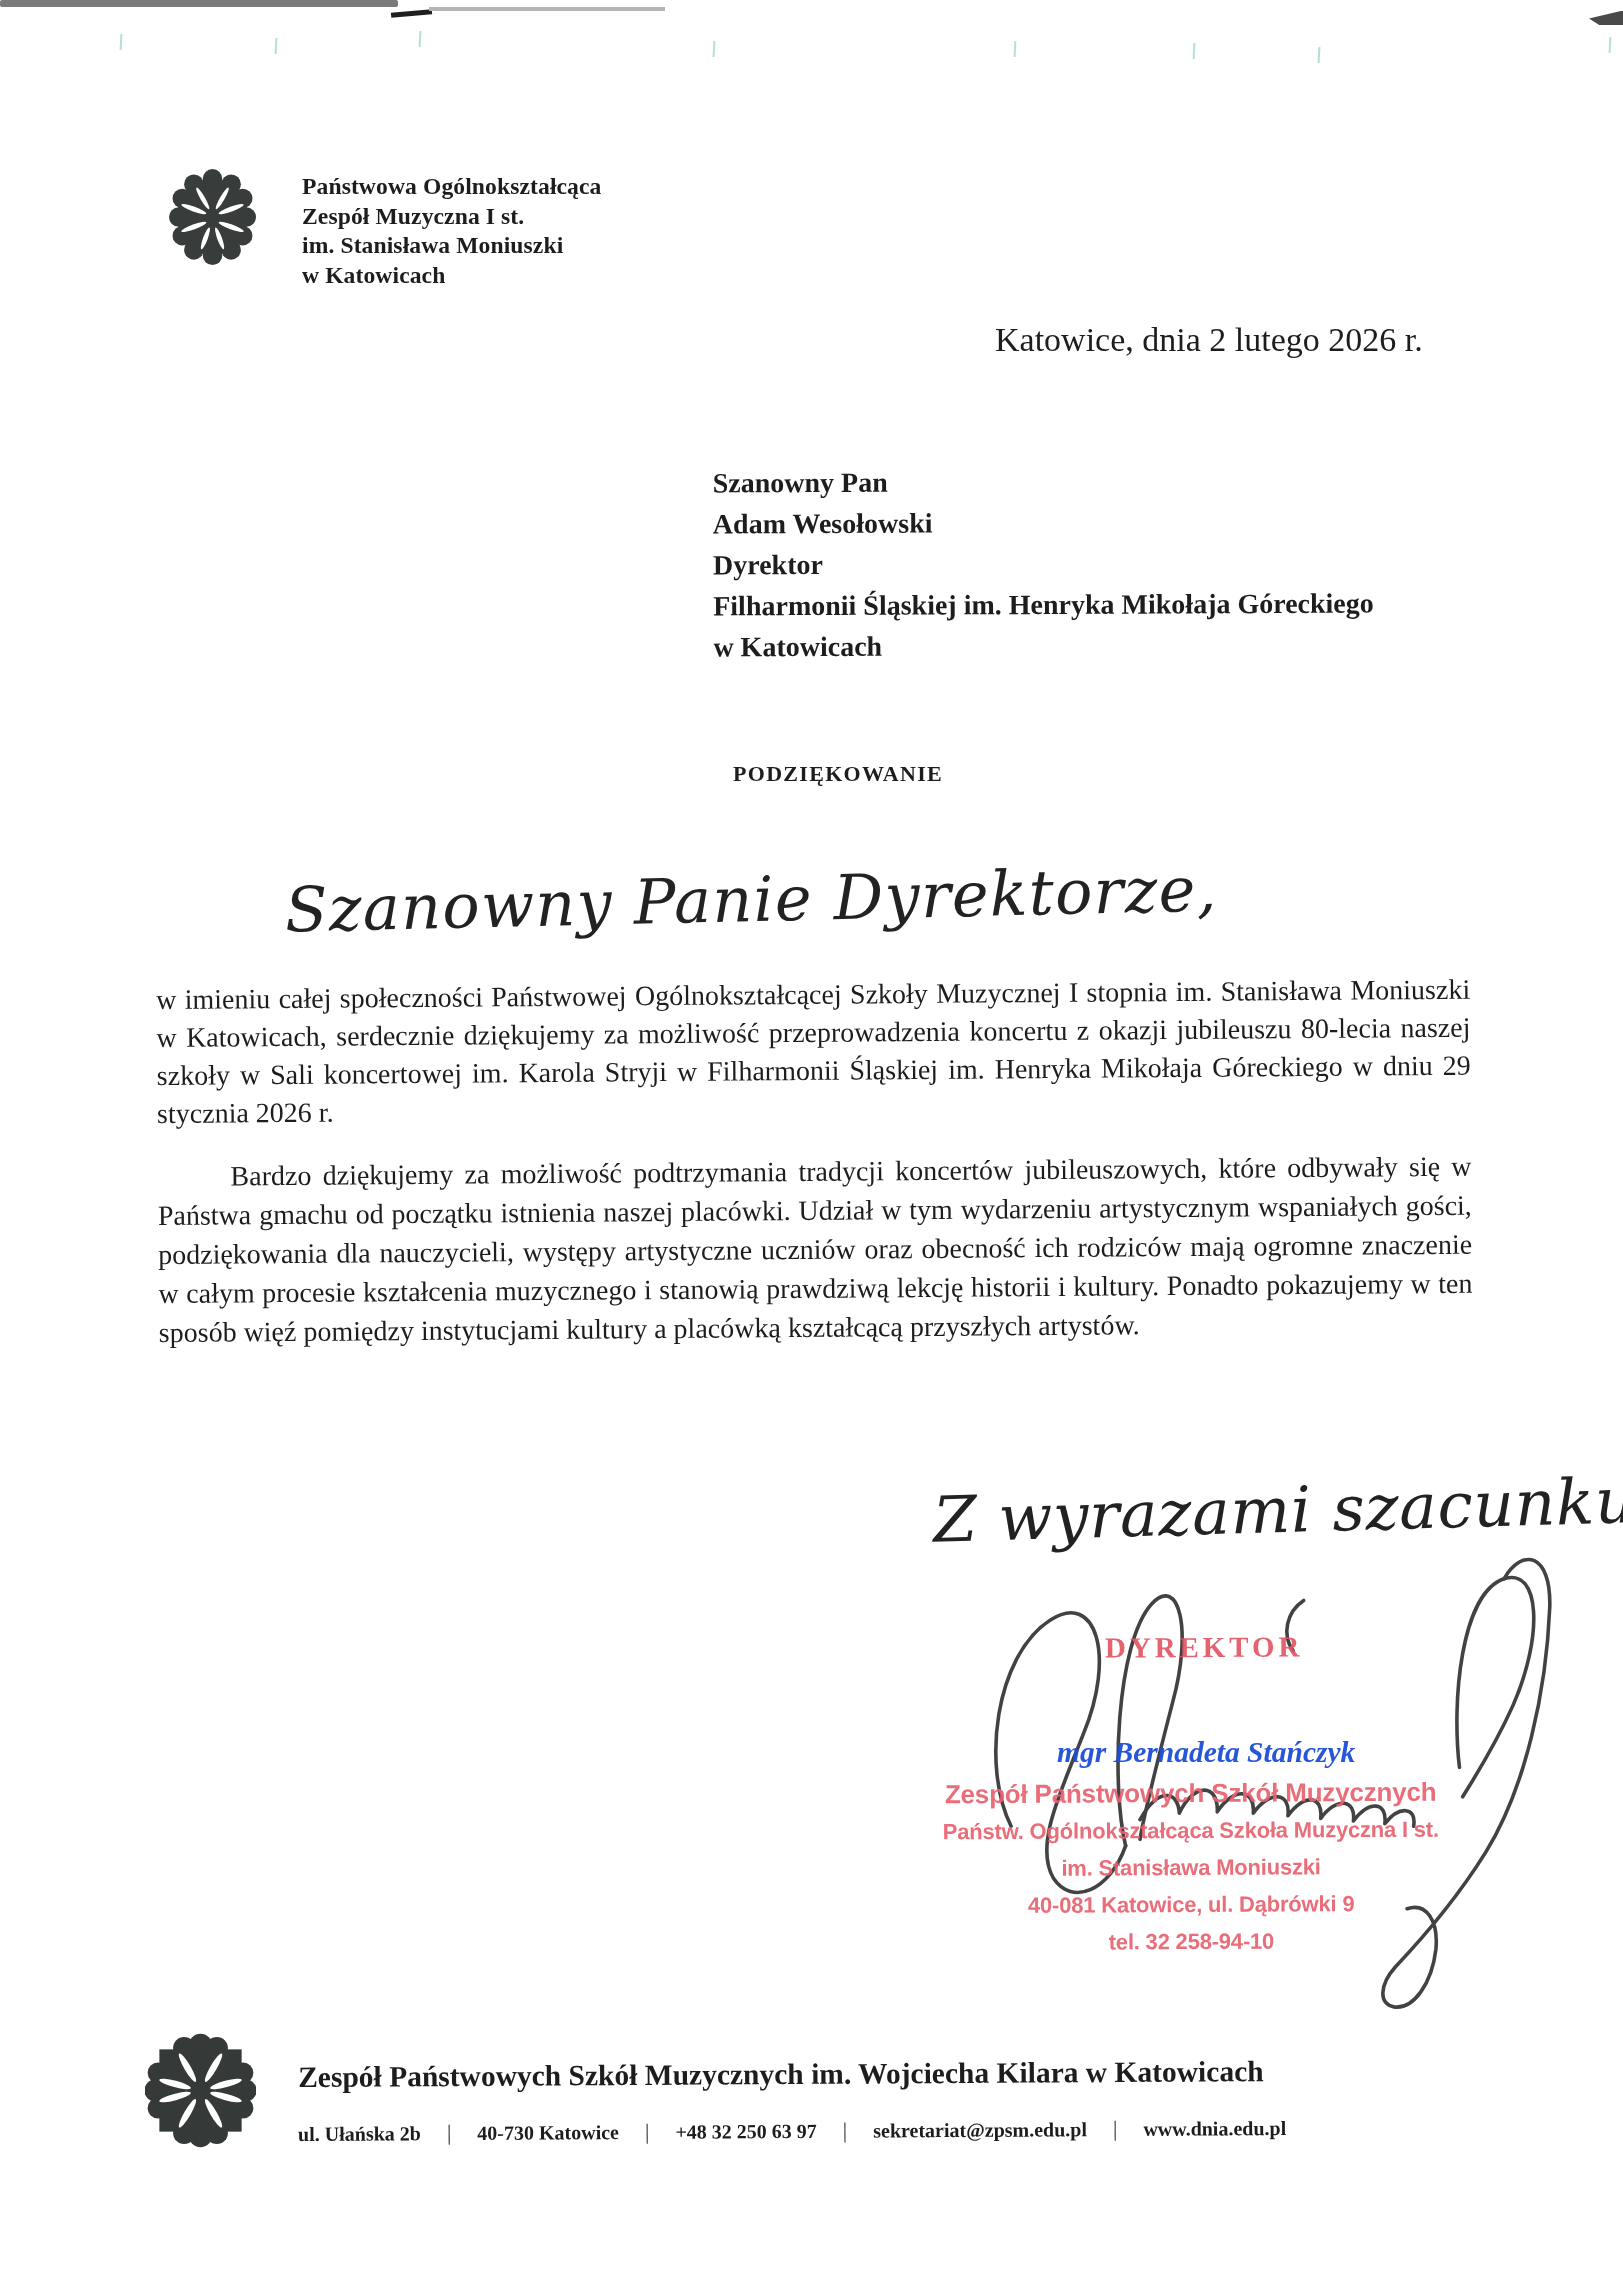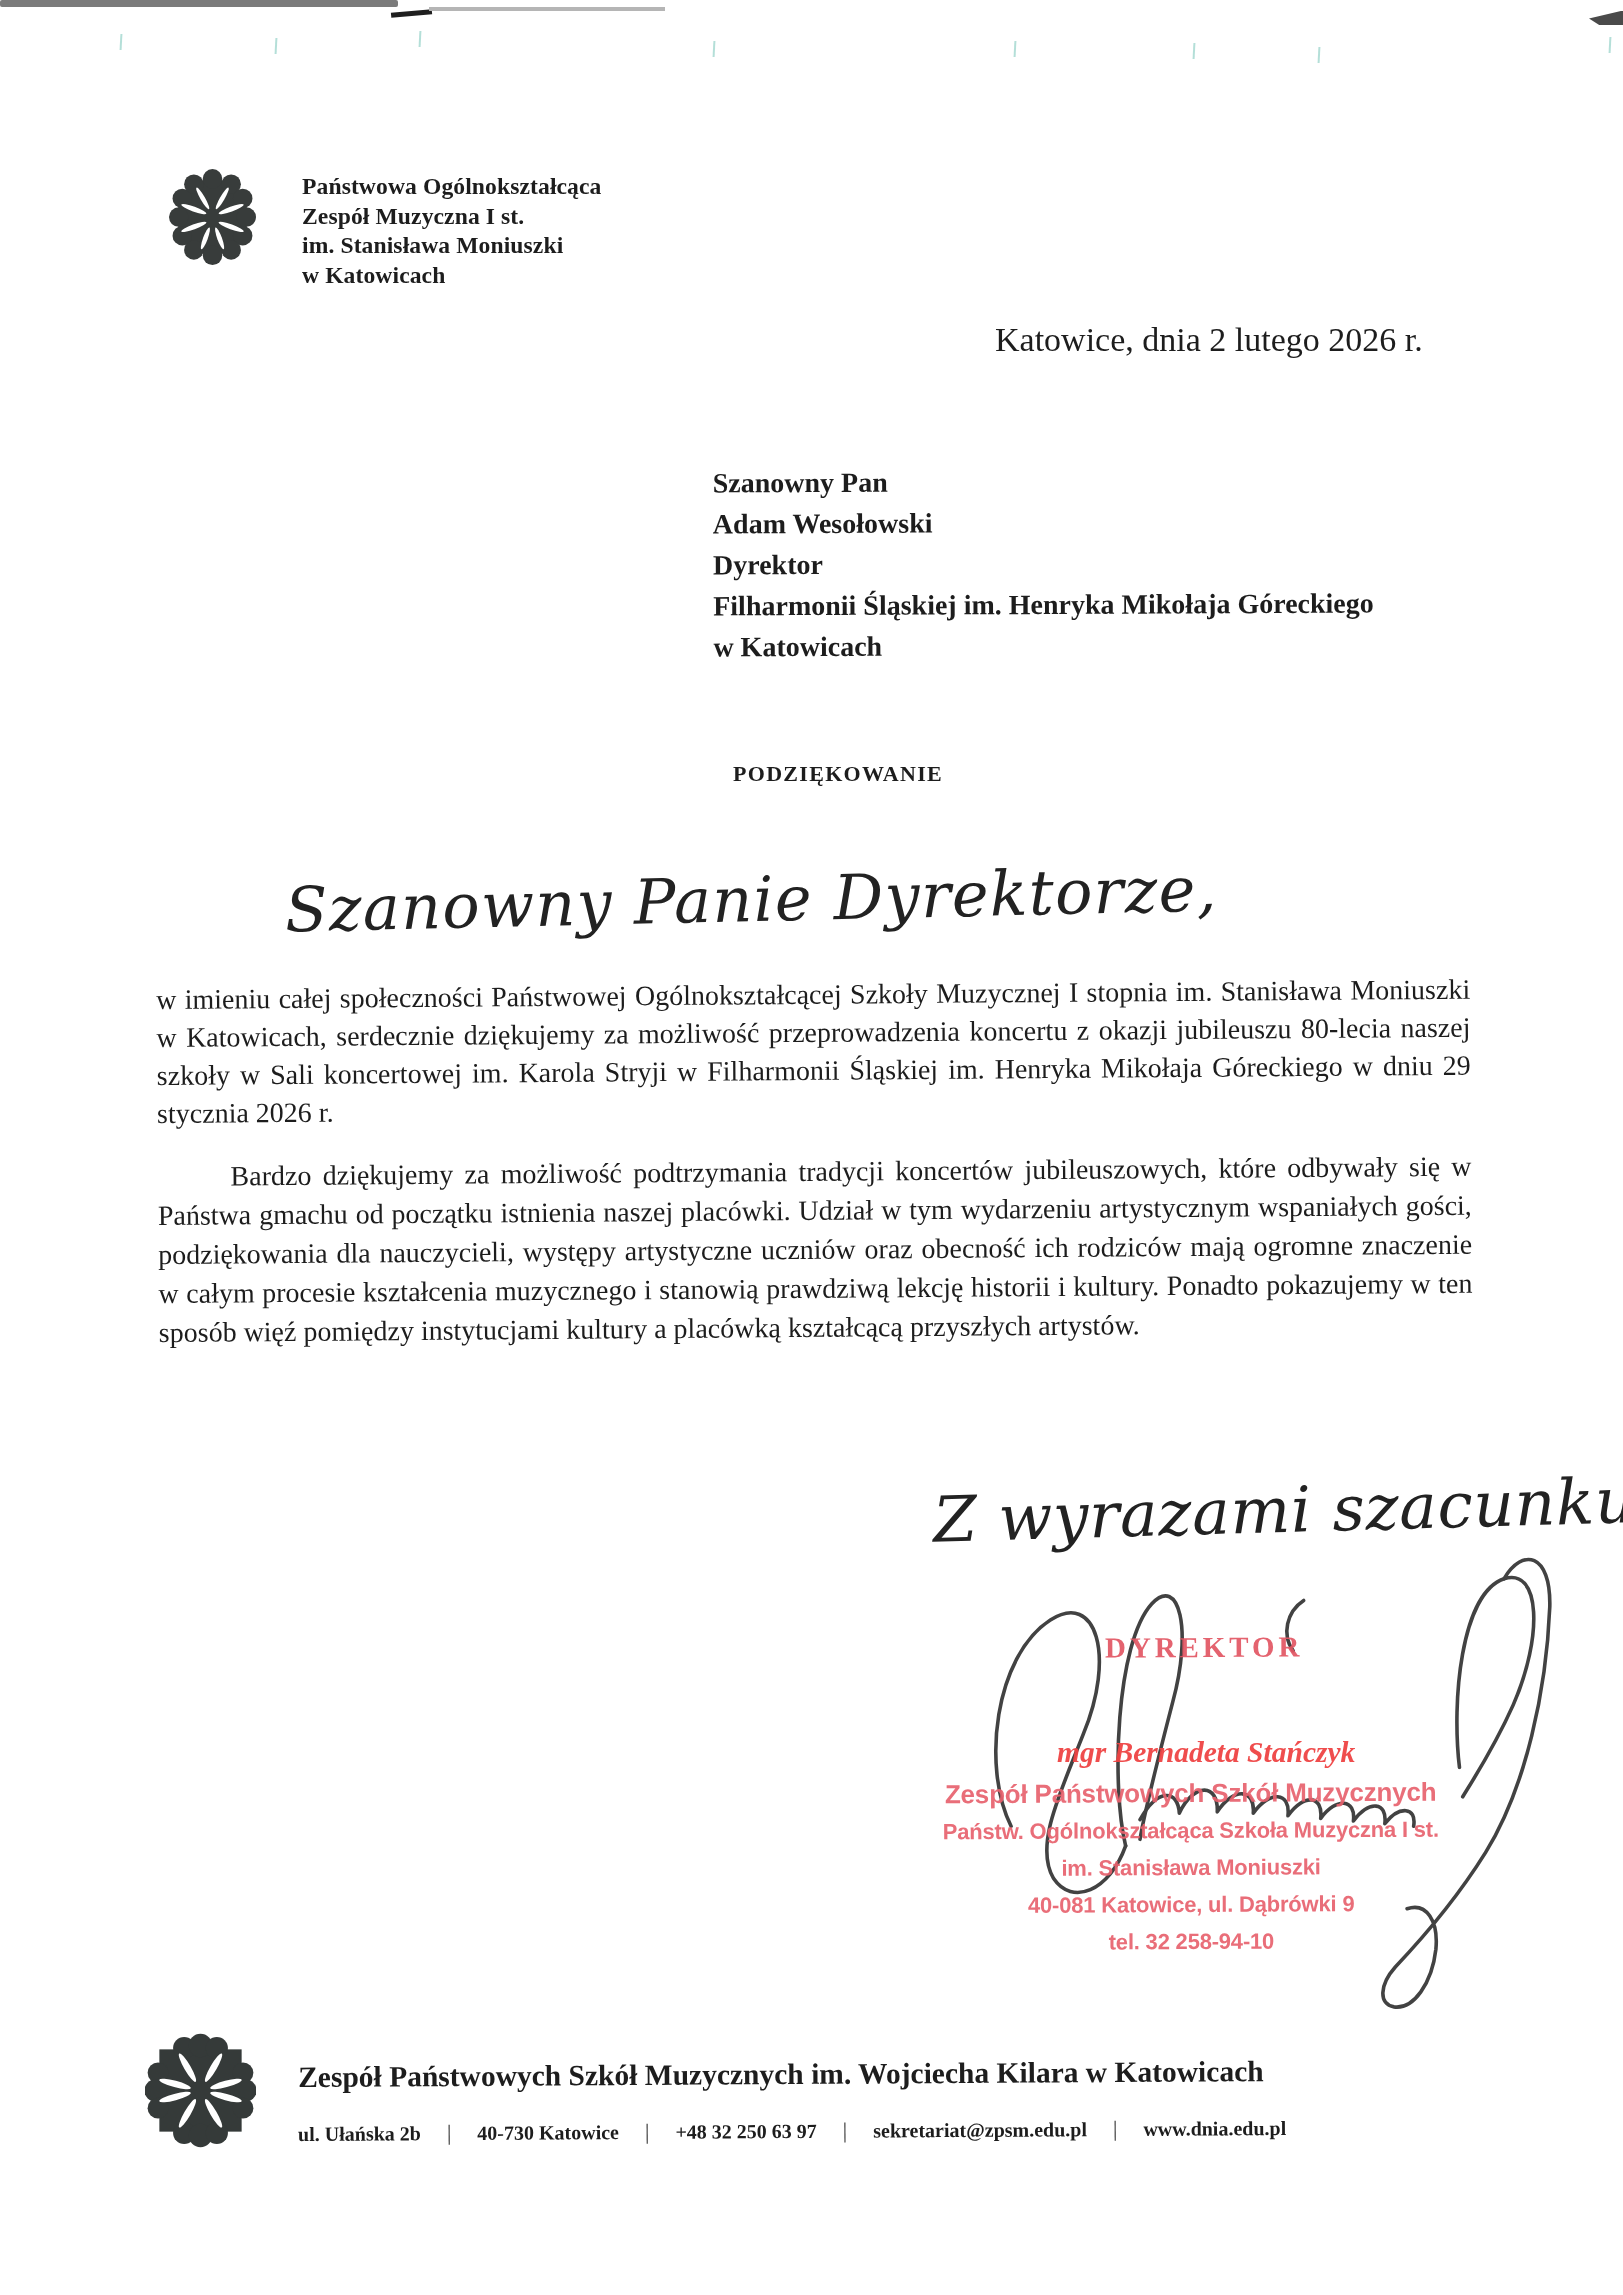--- a/index.html
+++ b/index.html
@@ -25,21 +25,21 @@
   .salutation{position:absolute;left:285px;top:863px;font-size:62px;transform:rotate(-1.3deg);letter-spacing:1.3px;}
   .closing{position:absolute;left:933px;top:1474px;font-size:63px;transform:rotate(-1.6deg);letter-spacing:0.7px;}
   
   .body-text{position:absolute;left:156px;top:981px;width:1314px;font-size:28px;line-height:38px;text-align:justify;transform:rotate(-.45deg);transform-origin:left top;}
   .body-text p{margin:0;}
   .body-text p.p2{text-indent:73px;margin-top:23.6px;line-height:39px;}
   
   .signature{position:absolute;left:962px;top:1538px;}
   .stamp{color:#e8626e;}
   .stamp-director{position:absolute;left:1105px;top:1631px;font-weight:bold;font-size:29px;letter-spacing:3.9px;color:#e25663;transform:rotate(-.3deg);opacity:.92;}
-  .stamp-name{position:absolute;left:1057px;top:1736px;font-weight:bold;font-style:italic;font-size:29.5px;color:#ef4444;white-space:nowrap;opacity:.95;}
+  .stamp-name{position:absolute;left:1057px;top:1736px;font-weight:bold;font-style:italic;font-size:29.5px;color:#1d4ed8;white-space:nowrap;opacity:.95;}
   .stamp-block{position:absolute;left:916px;top:1775px;width:550px;text-align:center;font-family:"Liberation Sans",sans-serif;font-weight:bold;line-height:37px;font-size:22px;letter-spacing:-0.2px;transform:rotate(-.3deg);opacity:.92;}
   .stamp-block .l1{font-size:26px;}
   
   .footer-org{position:absolute;left:298px;top:2061px;font-weight:bold;font-size:29.5px;transform:rotate(-.35deg);transform-origin:left top;white-space:nowrap;}
   .footer-info{position:absolute;left:298px;top:2121px;display:flex;column-gap:26px;align-items:center;font-weight:bold;font-size:20px;transform:rotate(-.35deg);transform-origin:left top;white-space:nowrap;}
   .footer-info .sep{font-weight:normal;color:#333;font-size:22px;}
 </style>
 </head>
 <body>
 

